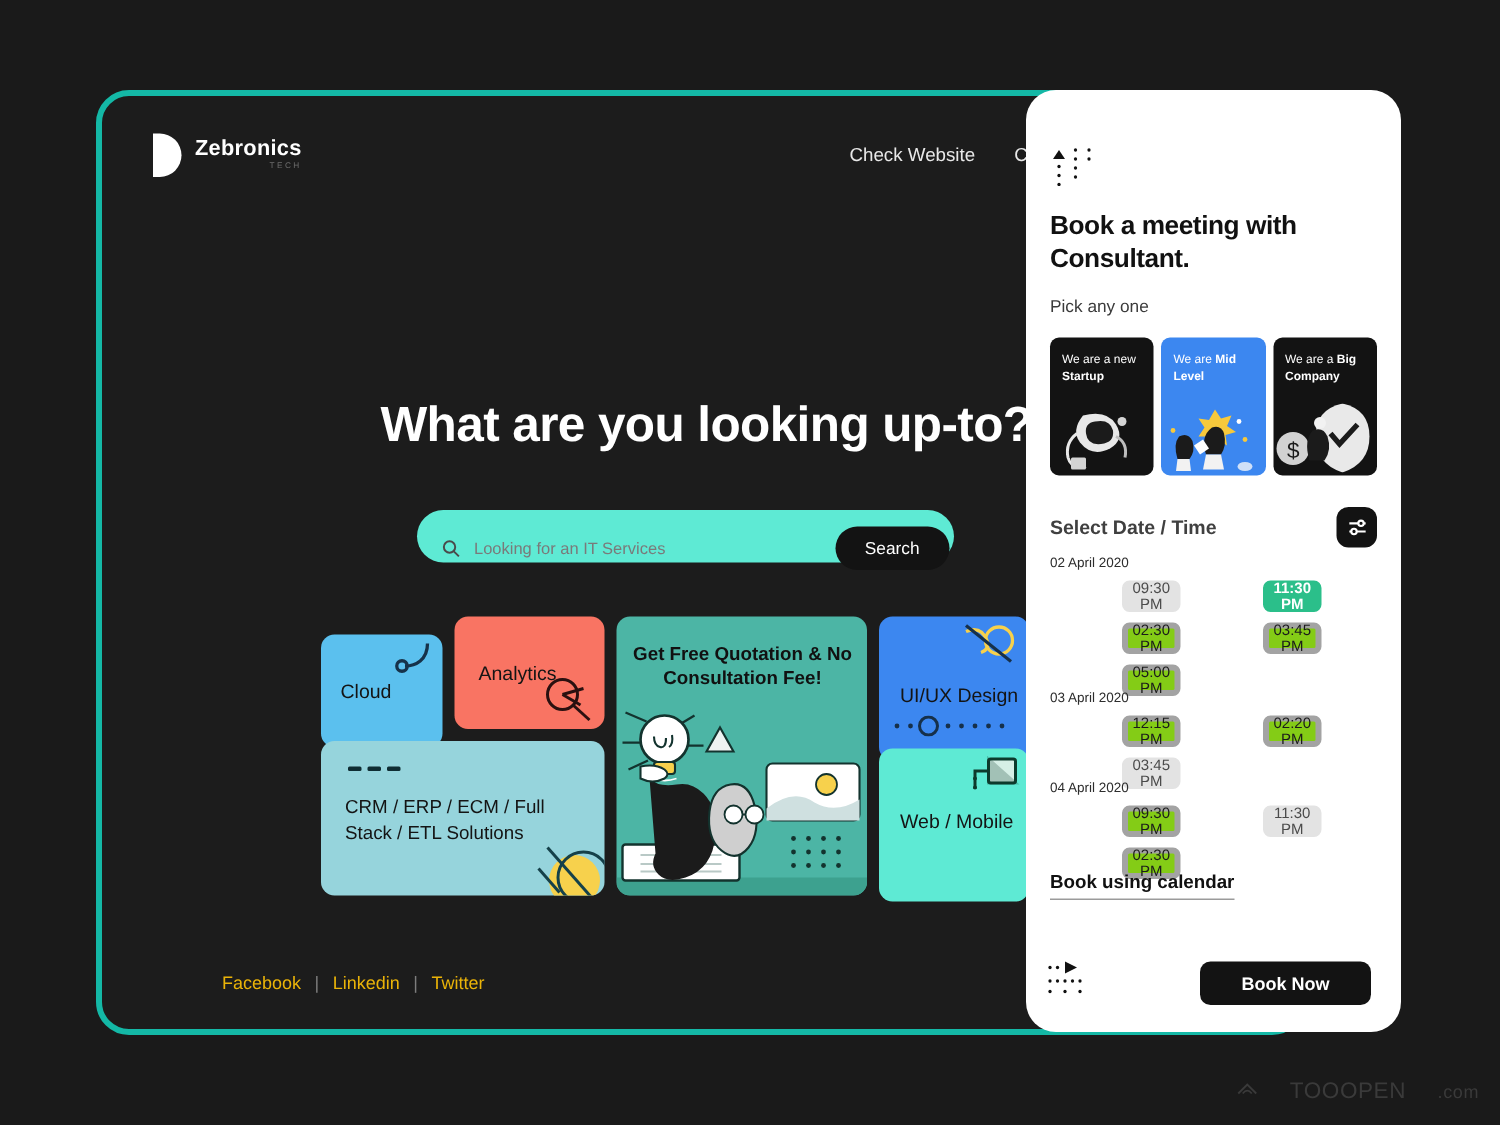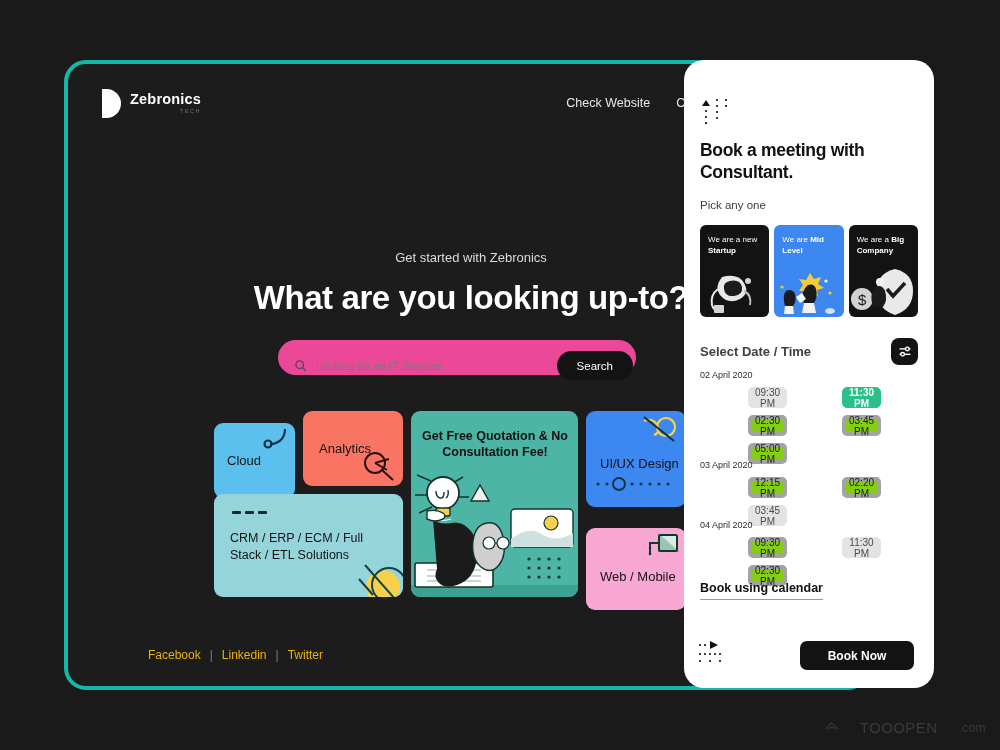--- a/index.html
+++ b/index.html
@@ -51,21 +51,21 @@
   .hero-eyebrow { color: #dcdcdc; font-size: 13px; }
   .hero-title {
     color: #ffffff; font-size: 33px; font-weight: 700;
     margin-top: 14px; letter-spacing: -0.4px;
   }
 
   
   .search-wrap {
     position: absolute; left: 210px; top: 276px;
     width: 358px; height: 35px;
-    background: #ec4899; border-radius: 18px;
+    background: #5eead4; border-radius: 18px;
     display: flex; align-items: center; padding: 16px 3px 0 16px;
   }
   .search-icon { width: 13px; height: 13px; flex: 0 0 13px; }
   .search-input {
     flex: 1; border: none; outline: none; background: transparent;
     font-family: inherit; font-size: 11px; color: #2a2a2a;
     padding-left: 9px;
   }
   .search-input::placeholder { color: #7a7a7a; }
   .search-btn {
@@ -94,21 +94,21 @@
   .crm-dashes i { display: block; width: 9px; height: 3px; background: #0f2d33; border-radius: 1px; }
 
   .t-quote { left: 197px; top: 0; width: 167px; height: 186px; background: #4CB5A5; }
   .t-quote .quote-title {
     position: absolute; left: 9px; top: 17px; width: 150px; text-align: center;
     color: #111; font-size: 12.5px; font-weight: 600; line-height: 16px;
   }
 
   .t-uiux { left: 372px; top: 0; width: 100px; height: 96px; background: #3C87F0; }
   .t-uiux .tile-label { left: 14px; top: 45px; }
-  .t-web  { left: 372px; top: 117px; width: 100px; height: 82px; background: #f9a8d4; }
+  .t-web  { left: 372px; top: 88px; width: 100px; height: 102px; background: #5eead4; }
   .t-web .tile-label { left: 14px; top: 41px; }
 
   
   .web-footer {
     position: absolute; left: 0; bottom: 24px; width: 806px;
     display: flex; align-items: center; padding: 0 56px 0 80px;
   }
   .foot-social { display: flex; align-items: center; gap: 9px; }
   .foot-link { color: #eab308; font-size: 12px; }
   .foot-sep  { color: #7d7d7d; font-size: 12px; }
@@ -206,21 +206,20 @@
         </div>
       </div>
       <div class="nav">
         <a class="nav-link">Check Website</a>
         <a class="nav-link">Clients</a>
         <button class="nav-cta">Direct Call</button>
       </div>
     </div>
 
     <div class="hero">
-      <div class="hero-eyebrow">Get started with Zebronics</div>
       <div class="hero-title">What are you looking up-to?</div>
     </div>
 
     <div class="search-wrap">
       <svg class="search-icon" viewBox="0 0 24 24" fill="none" stroke="#4a4a4a" stroke-width="2.4">
         <circle cx="10.5" cy="10.5" r="7"></circle>
           <line x1="15.8" y1="15.8" x2="22" y2="22"></line>
       </svg>
       <input class="search-input" type="text" placeholder="Looking for an IT Services" style="">
       <button class="search-btn">Search</button>

